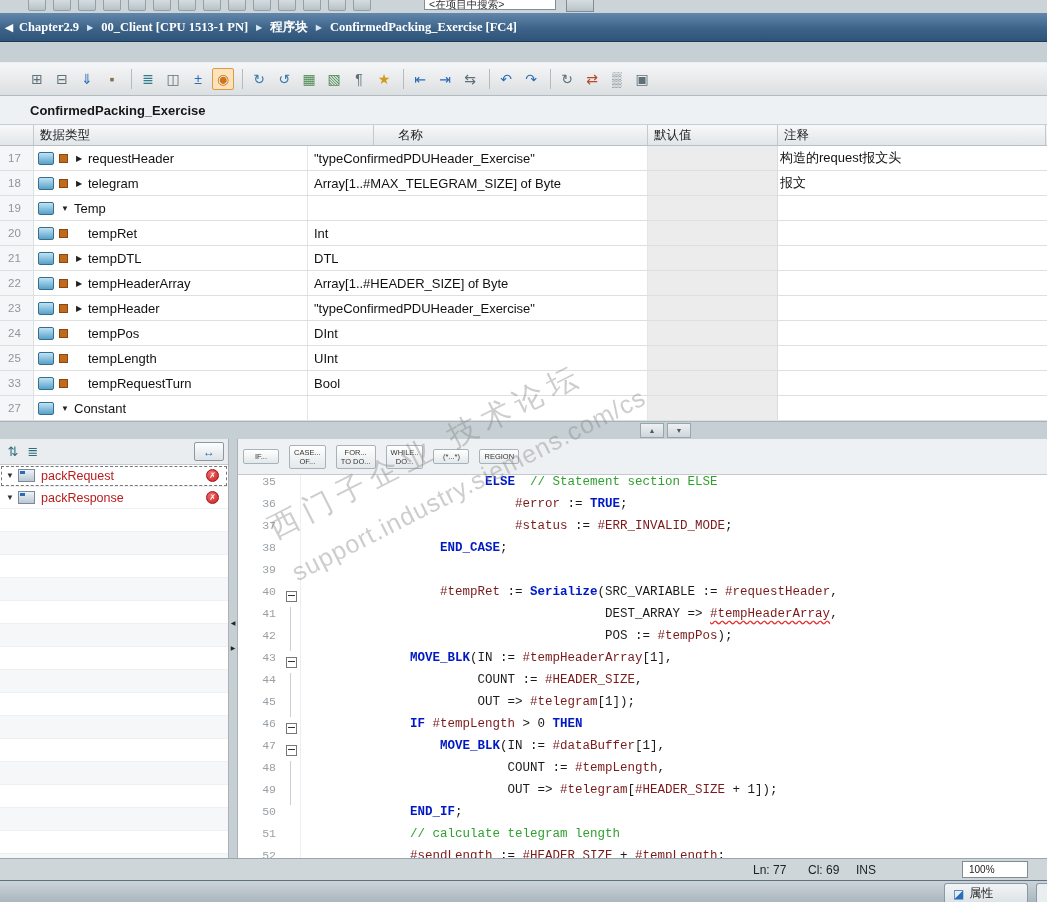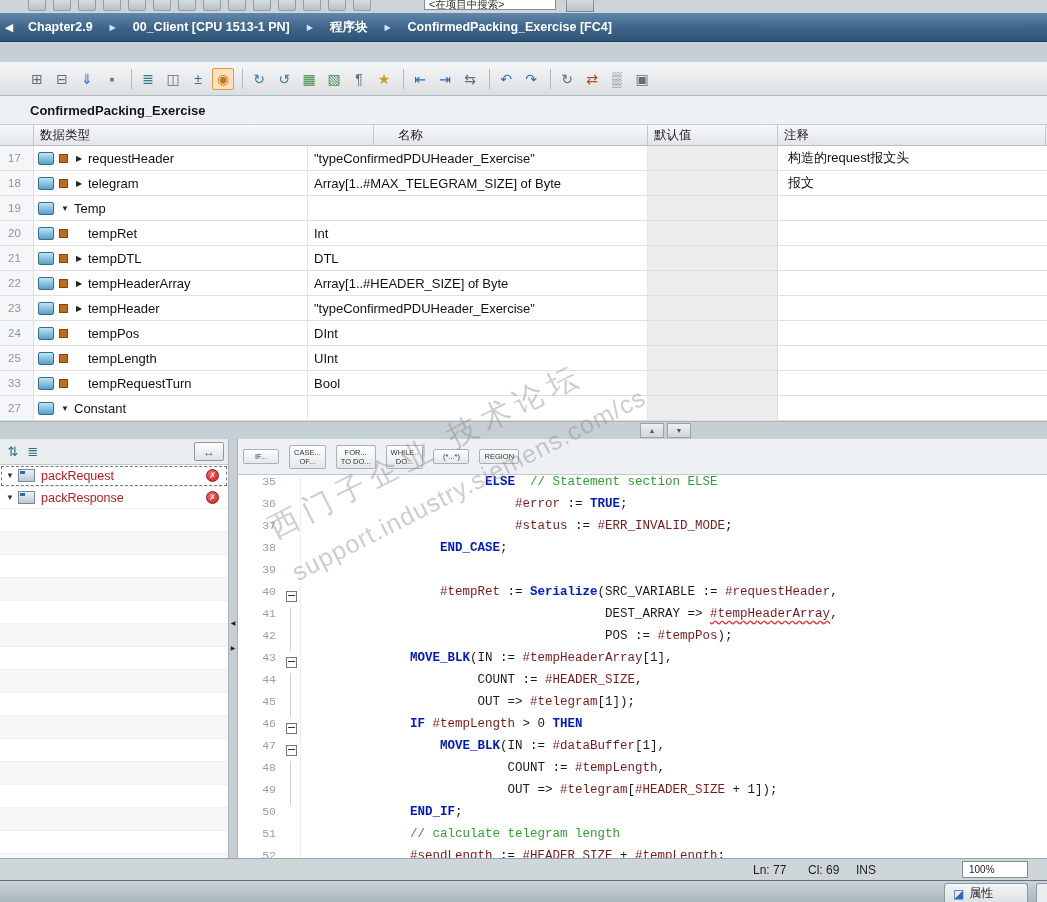--- a/index.html
+++ b/index.html
@@ -17,21 +17,21 @@
               box-sizing:border-box;white-space:nowrap;overflow:hidden;}
   .ts-btn{position:absolute;left:566px;top:-7px;width:26px;height:17px;
           background:linear-gradient(#e9edef,#b7c2c8);border:1px solid #7e8d96;}
 
   
   .breadcrumb{position:absolute;left:0;top:13px;width:100%;height:28px;
               background:linear-gradient(#6286ac 0%,#3d6488 55%,#2e5379 100%);
               border-bottom:1px solid #1f3a55;display:flex;align-items:center;color:#fff;}
   .bc-back{width:18px;text-align:center;font-size:11px;}
   .bc-items{display:flex;align-items:center;font-weight:bold;font-size:12.5px;white-space:nowrap;}
-  .bc-item{margin:0 10px;}
+  .bc-item{margin:0 1px;font-family:Liberation Serif, serif;}
   .bc-sep{font-size:8px;margin:0 7px;color:#d9e6f2;}
 
   
   .toolbar{position:absolute;left:0;top:62px;width:100%;height:34px;box-sizing:border-box;
            background:linear-gradient(#f5f6f7,#dcdfe1);border-top:1px solid #eef1f3;
            border-bottom:1px solid #b2bbc0;display:flex;align-items:center;padding-left:26px;}
   .ticon{width:22px;height:22px;display:flex;align-items:center;justify-content:center;
          font-size:14px;margin-right:3px;border-radius:2px;box-sizing:border-box;}
   .ticon.hl{background:#fde3bd;border:1px solid #e09a3e;}
   .tsep{width:1px;height:20px;background:#b2bbc0;margin:0 5px;flex:none;}
@@ -56,21 +56,21 @@
   .c-name{width:274px;flex:none;display:flex;align-items:center;border-right:1px solid #e3e6e9;
           box-sizing:border-box;padding-left:4px;}
   .var-icon{width:14px;height:11px;flex:none;background:linear-gradient(180deg,#bfe3f5,#58a0c8);
             border:1px solid #33708f;border-radius:2px;}
   .val-sq{width:7px;height:7px;flex:none;background:#c06a1c;border:1px solid #8a4510;margin-left:5px;}
   .tri{width:14px;flex:none;text-align:center;font-size:8px;color:#222;margin-left:4px;}
   .nm{margin-left:2px;white-space:nowrap;}
   .c-type{width:340px;flex:none;display:flex;align-items:center;padding-left:6px;
           border-right:1px solid #e3e6e9;box-sizing:border-box;white-space:nowrap;}
   .c-def{width:130px;flex:none;background:#ececec;border-right:1px solid #dcdcdc;box-sizing:border-box;}
-  .c-com{flex:1;display:flex;align-items:center;padding-left:10px;white-space:nowrap;overflow:hidden;}
+  .c-com{flex:1;display:flex;align-items:center;padding-left:2px;white-space:nowrap;overflow:hidden;}
 
   
   .hsplit{position:absolute;left:0;top:421px;width:100%;height:18px;background:#c6cfd4;
           border-top:1px solid #a8b2b8;display:flex;align-items:center;gap:3px;
           padding-left:640px;box-sizing:border-box;}
   .sp-btn{width:22px;height:13px;background:linear-gradient(#eef1f3,#cfd6da);
           border:1px solid #9aa6ad;font-size:7px;color:#4a5a63;display:flex;
           align-items:center;justify-content:center;}
 
   

